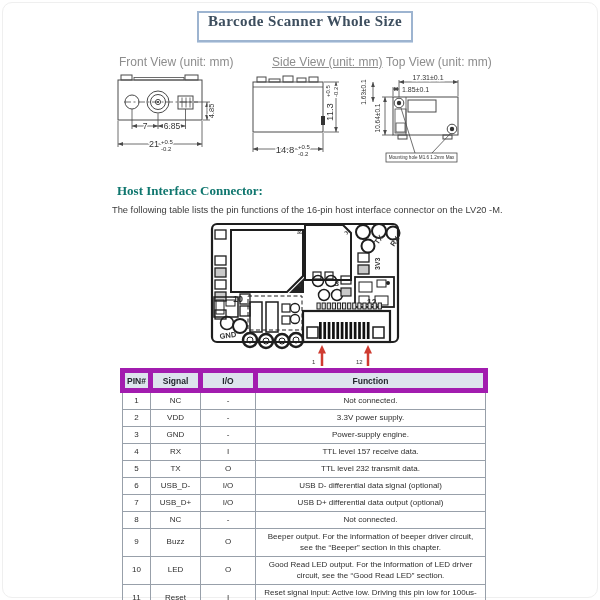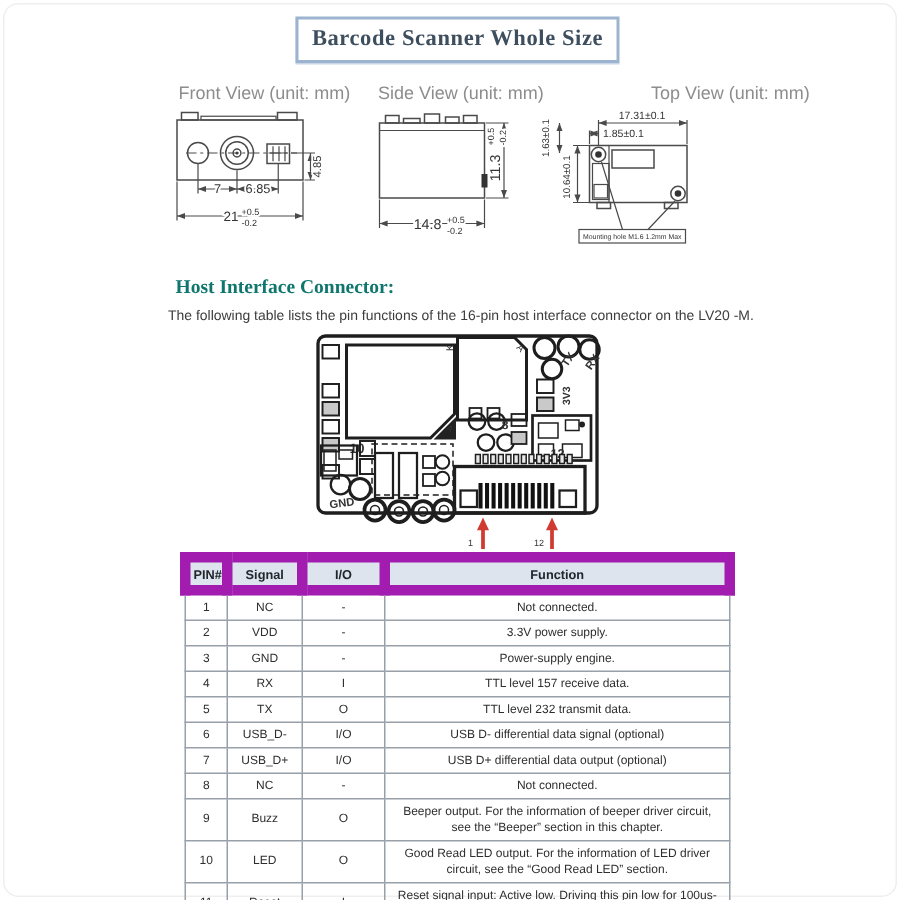--- a/index.html
+++ b/index.html
@@ -5,33 +5,33 @@
   html,body{margin:0;padding:0;}
   body{
     width:600px;height:600px;background:#ffffff;position:relative;
     font-family:"Liberation Sans", sans-serif;color:#333;overflow:hidden;
   }
   .frame{position:absolute;left:2px;top:2px;right:2px;bottom:2px;border:1px solid #efefef;border-radius:10px;}
 
   
   .title-box{
     position:absolute;left:197px;top:11px;width:212px;height:27px;
-    border:2px solid #9db4d0;display:flex;align-items:center;justify-content:center;
+    border:2px solid #9db4d0;display:flex;justify-content:center;
     box-shadow:0 1px 0 #c7d6e8;
   }
   .title-box span{
     font-family:"Liberation Serif", serif;font-weight:bold;font-size:15px;
     color:#3d4e5e;letter-spacing:.4px;white-space:nowrap;
   }
 
   
   .view-label{position:absolute;font-size:12px;color:#8d8d8d;white-space:nowrap;}
   #lbl-front{left:119px;top:55px;}
-  #lbl-side{left:252px;top:55px;}
-  #lbl-top{left:386px;top:55px;margin-left:48px;}
+  #lbl-side{left:272px;top:55px;text-decoration:underline;}
+  #lbl-top{left:386px;top:55px;}
 
   svg{position:absolute;overflow:visible;}
   svg text{font-family:"Liberation Sans", sans-serif;fill:#333;}
   .halo{paint-order:stroke;stroke:#ffffff;stroke-width:2.6px;}
   .ln{stroke:#4a4a4a;stroke-width:1;fill:none;}
   .thin{stroke:#4a4a4a;stroke-width:.8;fill:none;}
   .dim{stroke:#4a4a4a;stroke-width:.8;fill:none;}
 
   
   .sec-heading{
@@ -44,21 +44,21 @@
   .pb{stroke:#1e1e1e;fill:none;}
 
   
   table.pin-table{
     position:absolute;left:120px;top:368px;width:363px;
     border-collapse:collapse;table-layout:fixed;
     border:1px solid #98a0aa;border-top:2px solid #6e93bf;border-bottom:2px solid #6e93bf;
     font-size:8px;color:#2e2e2e;
   }
   table.pin-table th{
-    background:#dde4ed;border:7px solid #a21caf;font-size:8.5px;font-weight:bold;
+    background:#dde4ed;border:5px solid #a21caf;font-size:8.5px;font-weight:bold;
     height:15px;padding:0 2px;color:#22262c;
   }
   table.pin-table td{
     border:1px solid #98a0aa;height:14px;text-align:center;padding:0 2px;line-height:1.3;
   }
   table.pin-table tr.tall td{height:25px;}
   table.pin-table td.fn{text-align:center;padding:1px 5px;}
   col.c-pin{width:28px;} col.c-sig{width:50px;} col.c-io{width:55px;} col.c-fn{width:230px;}
 </style>
 </head>

